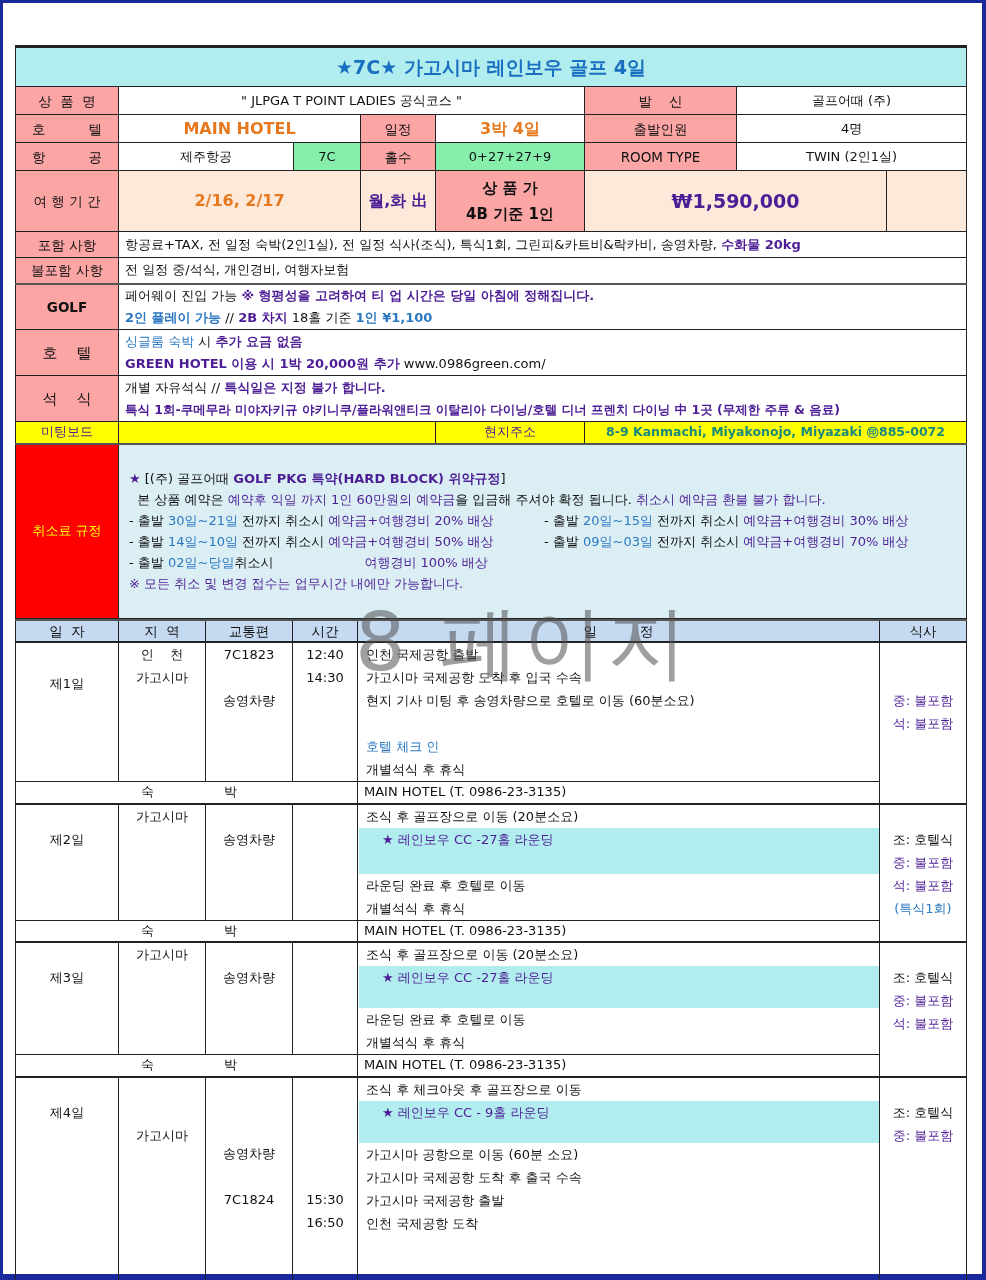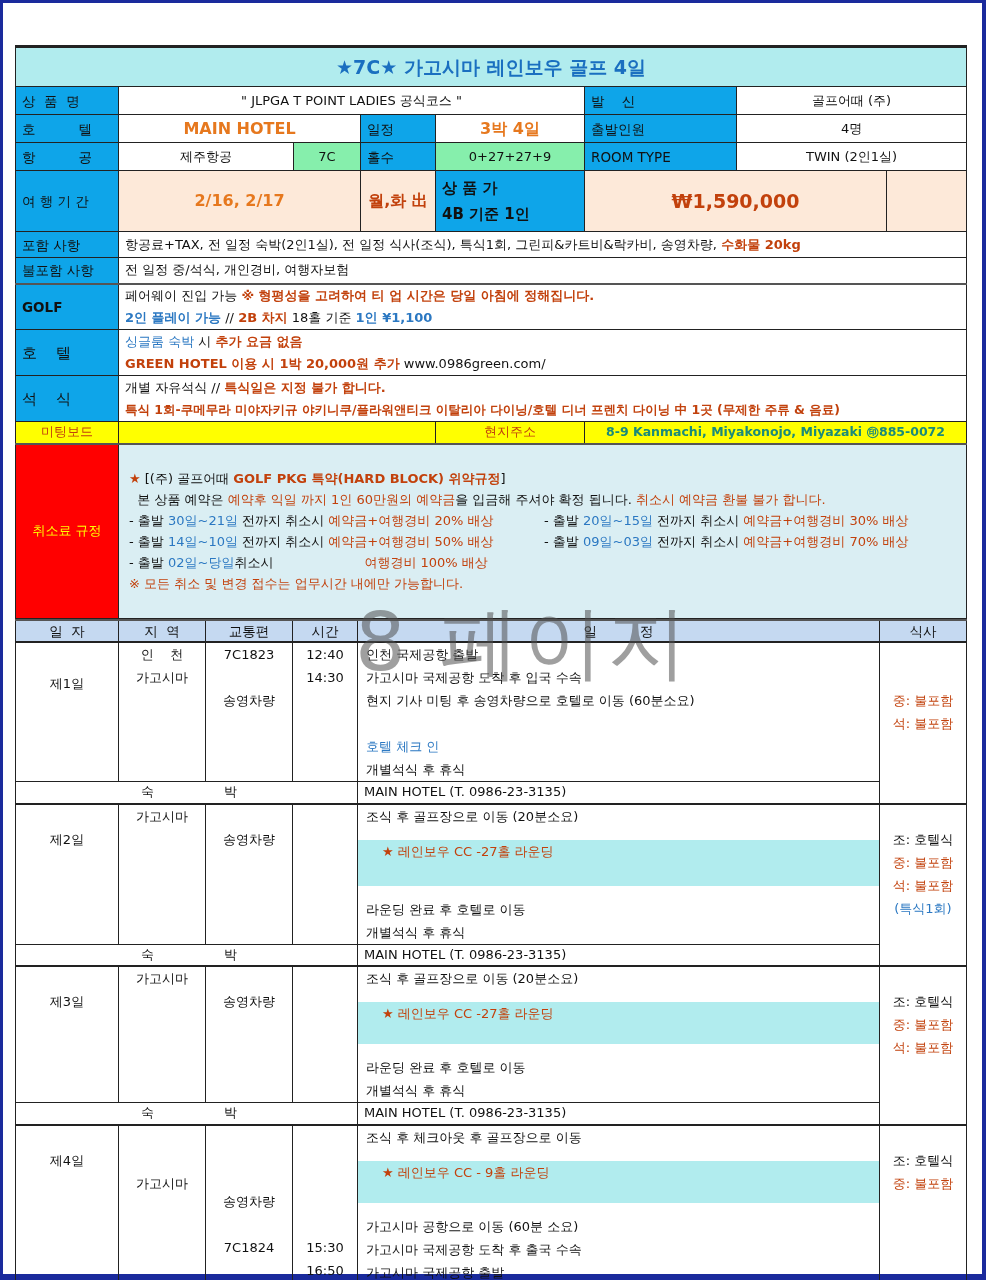--- a/index.html
+++ b/index.html
@@ -2,37 +2,37 @@
 <html><head>
 <meta charset="utf-8">
 <style>
   * { box-sizing: border-box; margin: 0; padding: 0; }
   html, body { width: 986px; height: 1280px; background: #ffffff; overflow: hidden; }
   body { font-family: "DejaVu Sans", "Liberation Sans", sans-serif; color: #111; position: relative; }
   .frame { position: absolute; left: 0; top: 0; width: 986px; height: 1280px; border: 3px solid #1a2a9c; border-right-width: 4px; border-bottom-width: 6px; }
   .sheet { position: absolute; left: 15px; top: 45px; width: 951px; }
   table { border-collapse: collapse; width: 951px; table-layout: fixed; }
   td { border: 1px solid #222; font-size: 13px; padding: 0 6px; vertical-align: middle; line-height: 20px; white-space: nowrap; overflow: hidden; }
-  .lbl { background: #0ea5e9; text-align: left; font-size: 13.5px; }
+  .lbl { background: #fca5a5; text-align: center; font-size: 13.5px; }
   .ctr { text-align: center; }
   .title-row td { background: #b1ecee; height: 40px; text-align: center; font-size: 19px; color: #1a6fc0; font-weight: bold; border-top: 3px solid #222; }
   .bold { font-weight: bold; }
   .orange { color: #e6781e; }
-  .red { color: #c2410c; }
+  .red { color: #4c1d95; }
   .blue { color: #2b78c2; }
   .green-bg { background: #86efac; }
   .peach { background: #fde9d9; }
   .yellow { background: #ffff00; }
   .redbg { background: #ff0000; color: #ffff00; text-align: center; }
   .cancel-body { background: #daeef3; padding: 8px 10px; white-space: normal; }
   .cancel-body div { line-height: 21px; }
   .sched-head td { background: #c5d9f1; text-align: center; height: 22px; font-size: 13.5px; border-top: 2px solid #555; }
-  .sched td { border-top: none; border-bottom: none; line-height: 23px; vertical-align: top; }
+  .sched td { border-top: none; border-bottom: none; line-height: 23px; vertical-align: top; border-radius: 13px; }
   .sched .plan { padding-left: 8px; }
-  .hl { background: #b1ecee; display: block; margin: 12px -8px; padding: 0 24px; }
+  .hl { background: #b1ecee; display: block; margin: 0 -8px; padding: 0 24px; }
   .watermark { position: absolute; left: 355px; top: 590px; font-size: 80px; color: rgba(80,80,80,0.55); font-family: "DejaVu Sans", sans-serif; letter-spacing: 4px; pointer-events: none; }
   .daysep td { border-top: 2px solid #222; }
   .stay td { border-top: 1px solid #222; border-bottom: 2px solid #222; height: 22px; vertical-align: middle; }
 </style>
 </head>
 <body>
 
 <div class="frame"></div>
 
 <div class="sheet">

